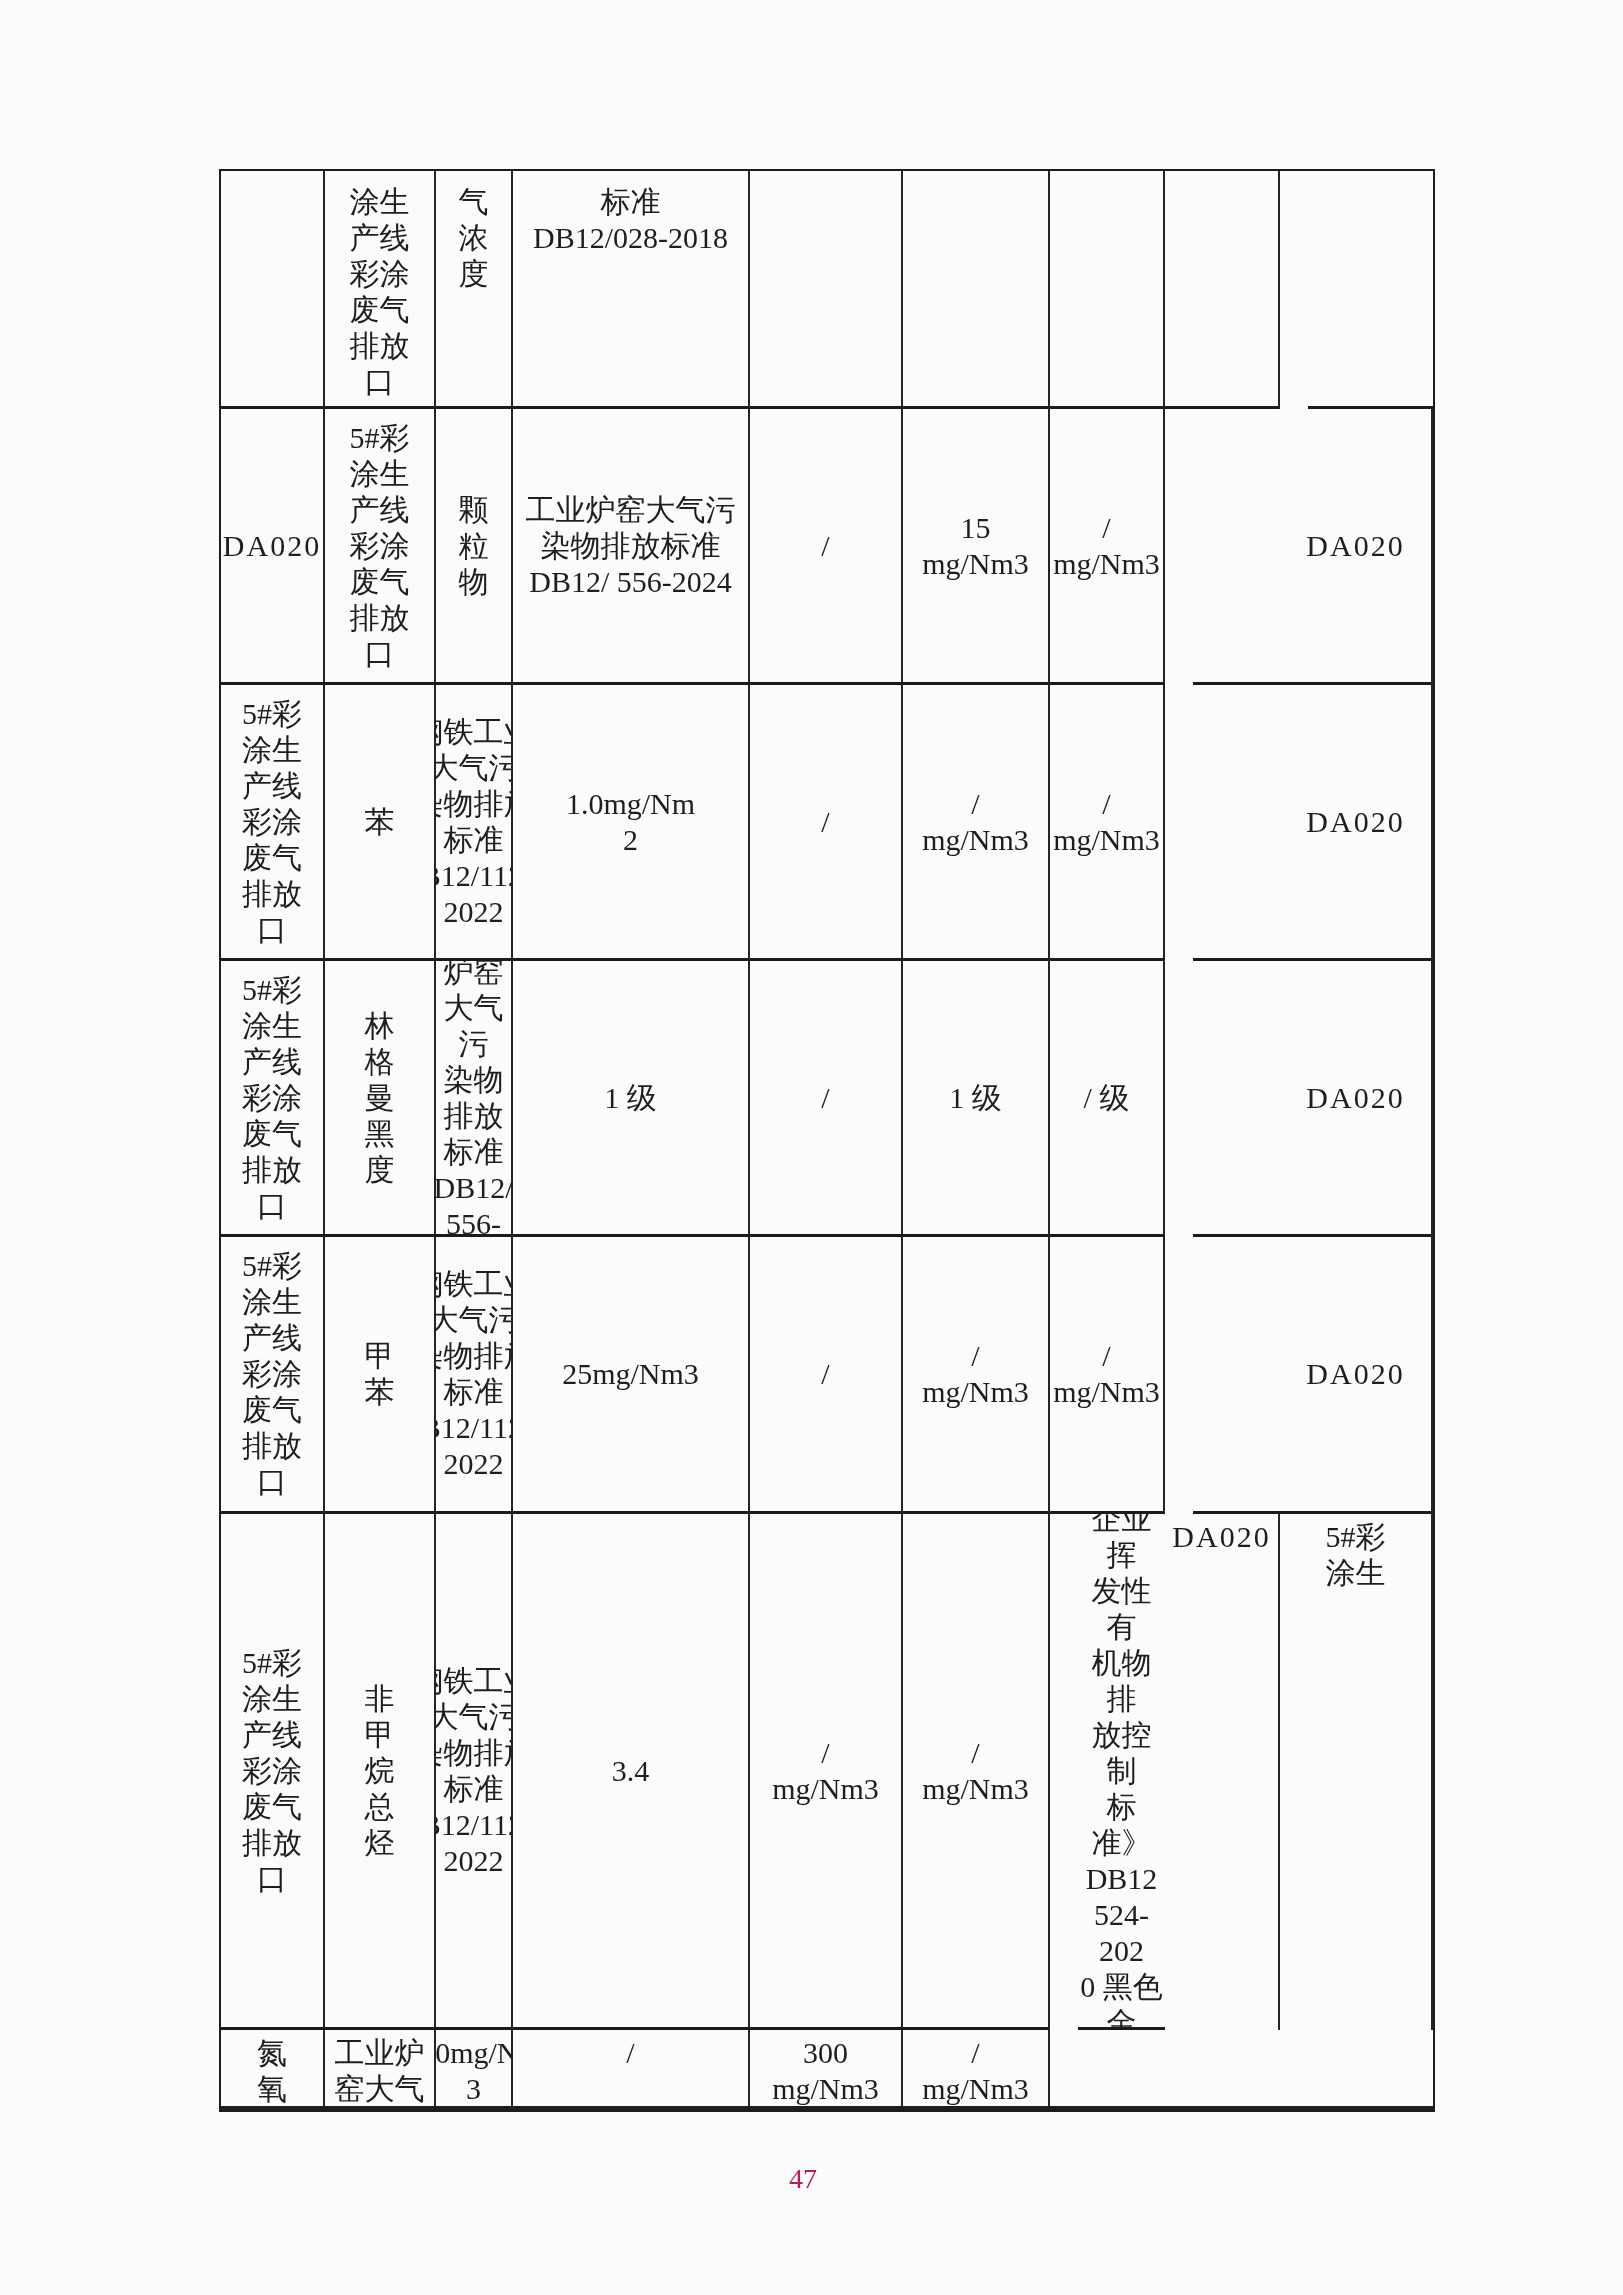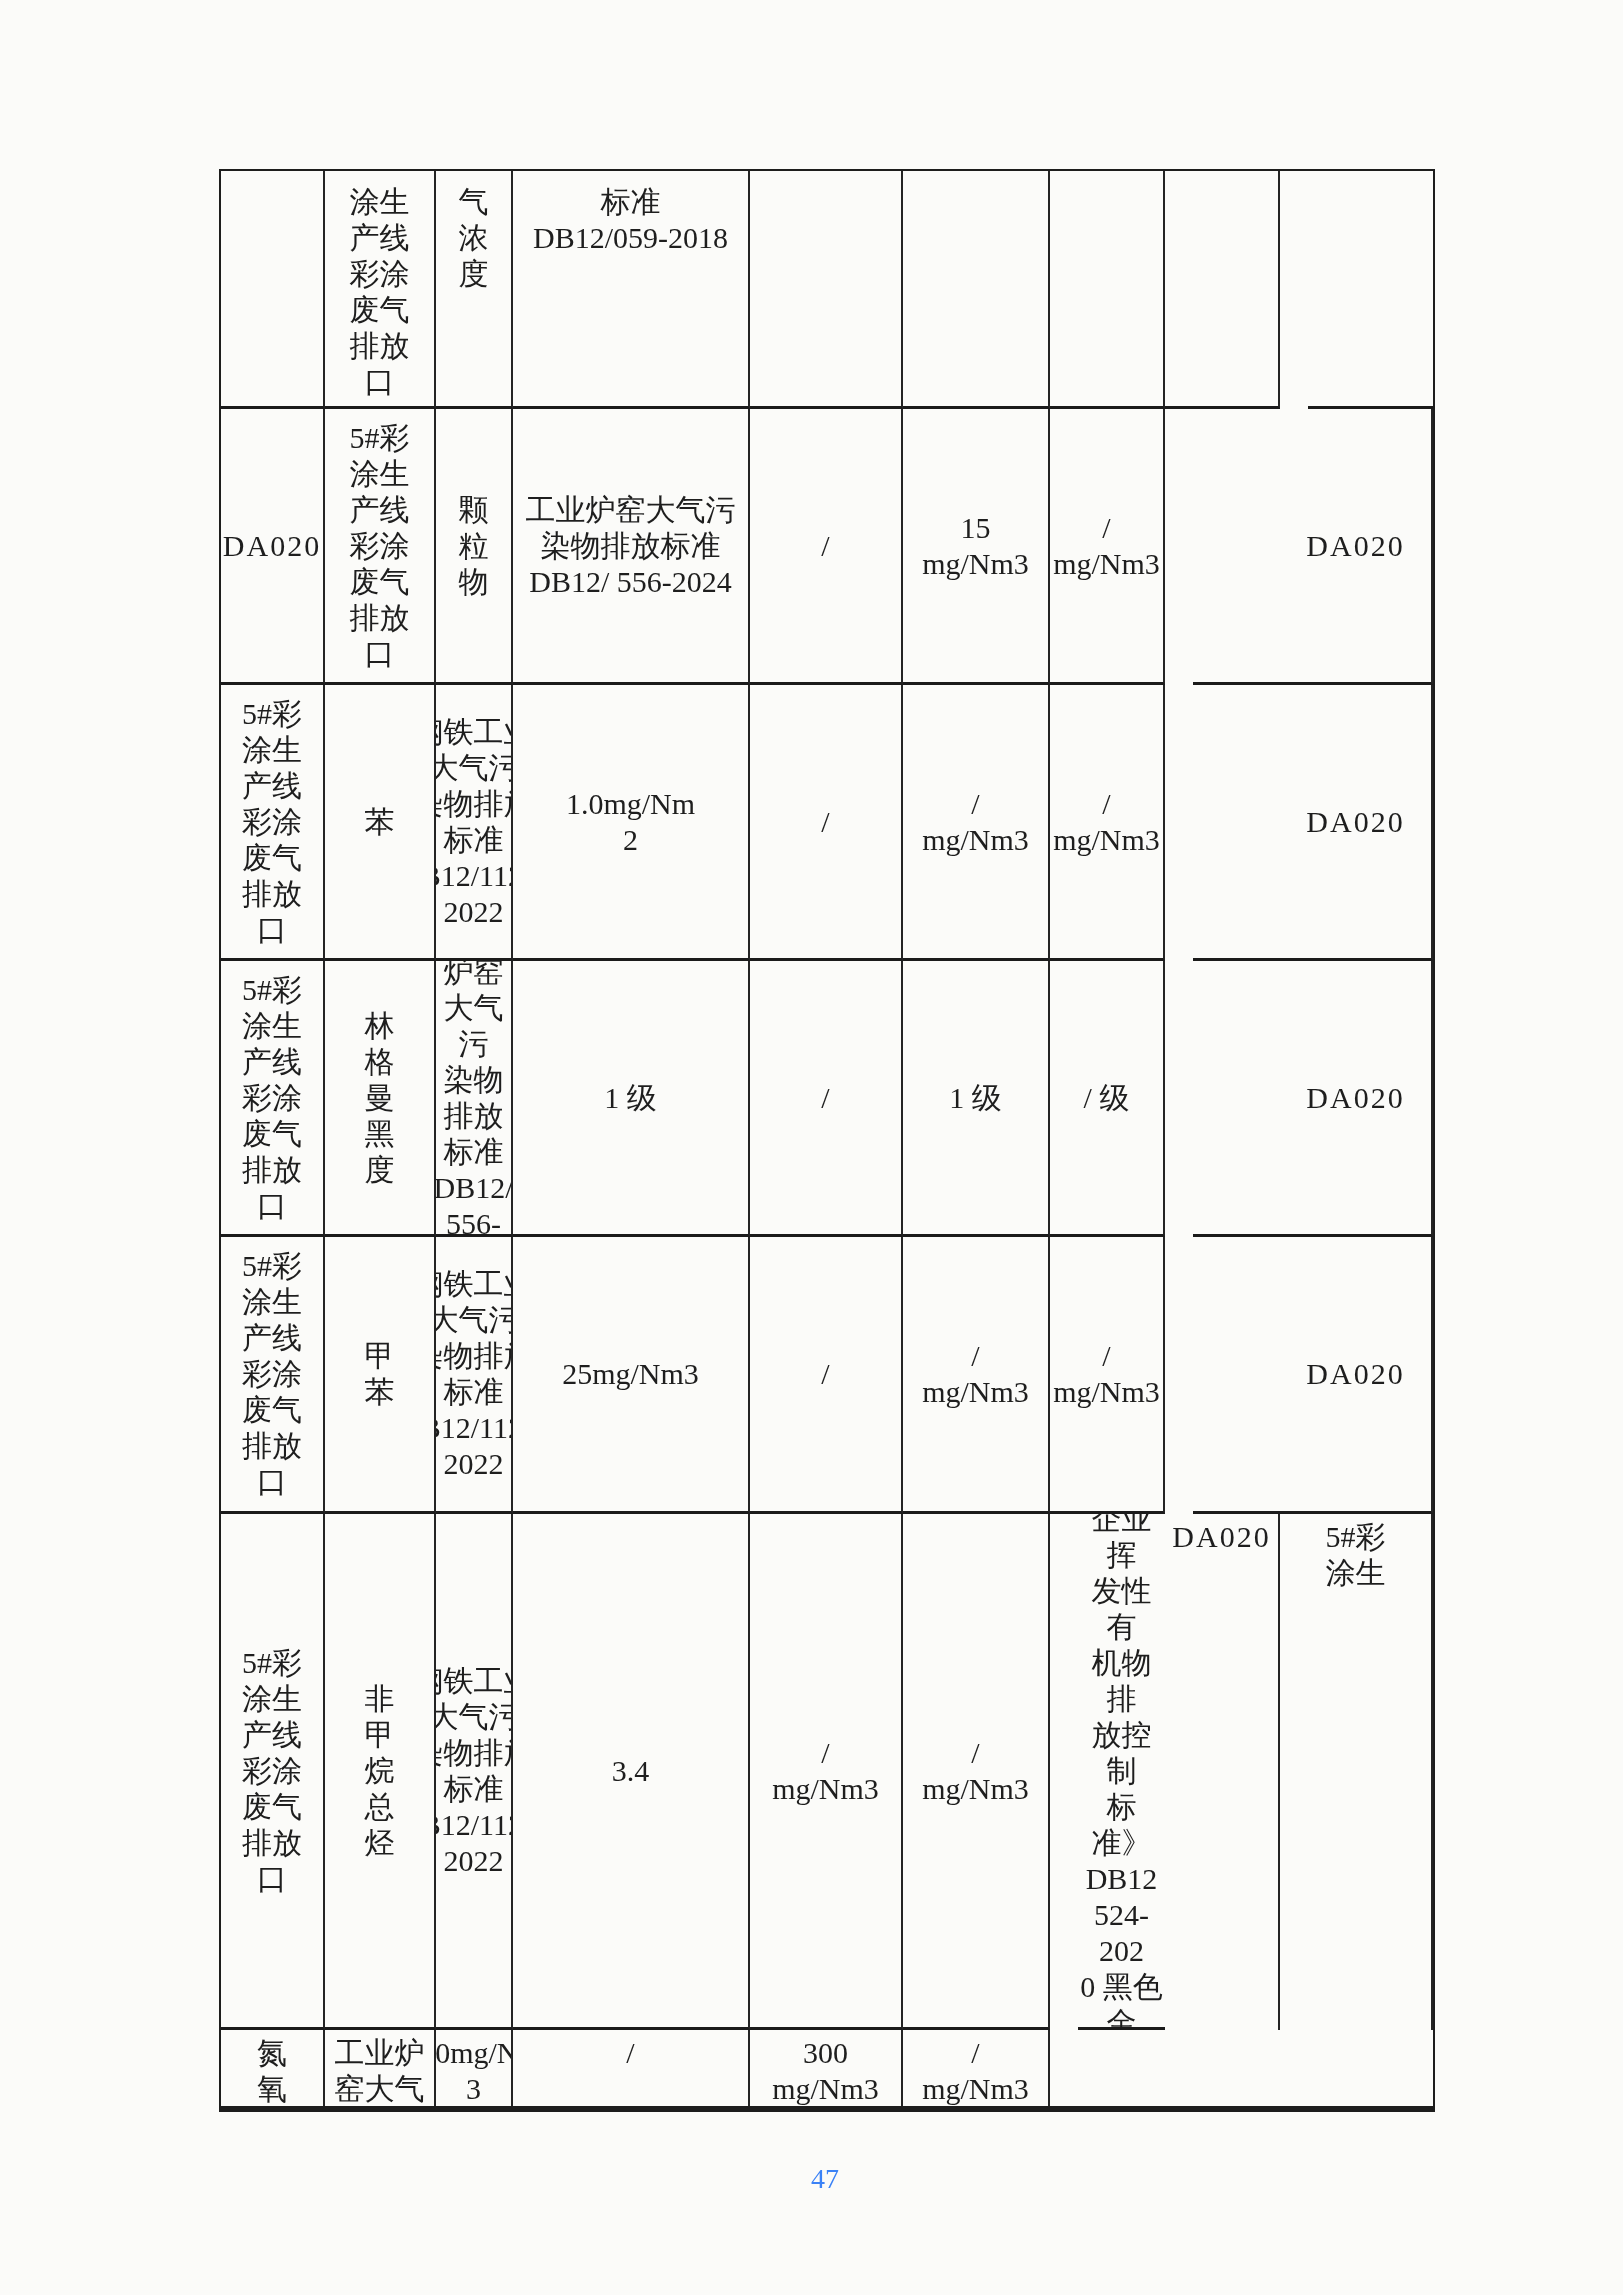--- a/index.html
+++ b/index.html
@@ -34,42 +34,42 @@
     color:#1e1e1e;
   }
   .cell.col-last{border-right:none;margin-left:28px;}
   .cell.row-last{border-bottom:none;}
   .cell.v-top{align-items:flex-start;padding-top:13.3px;}
   .cell.row-last.v-top{padding-top:5.1px;}
   .cell.c0{letter-spacing:2px;text-align:right;}
   .pageno{
     position:absolute;
     left:767px;top:2163px;width:72px;
-    text-align:right;
+    text-align:center;
     font-size:28px;
-    color:#3b82f6;
+    color:#be185d;
   }
 </style>
 </head>
 <body>
 
 <div class="sheet">
   <div class="grid" id="grid">
       <div class="cell v-top c0"></div>
       <div class="cell v-top">涂生
 产线
 彩涂
 废气
 排放
 口</div>
       <div class="cell v-top">气
 浓
 度</div>
       <div class="cell v-top">标准
-DB12/059-2018</div>
+DB12/028-2018</div>
       <div class="cell v-top"></div>
       <div class="cell v-top"></div>
       <div class="cell v-top"></div>
       <div class="cell v-top"></div>
       <div class="cell col-last v-top"></div>
       <div class="cell c0">DA020</div>
       <div class="cell">5#彩
 涂生
 产线
 彩涂

